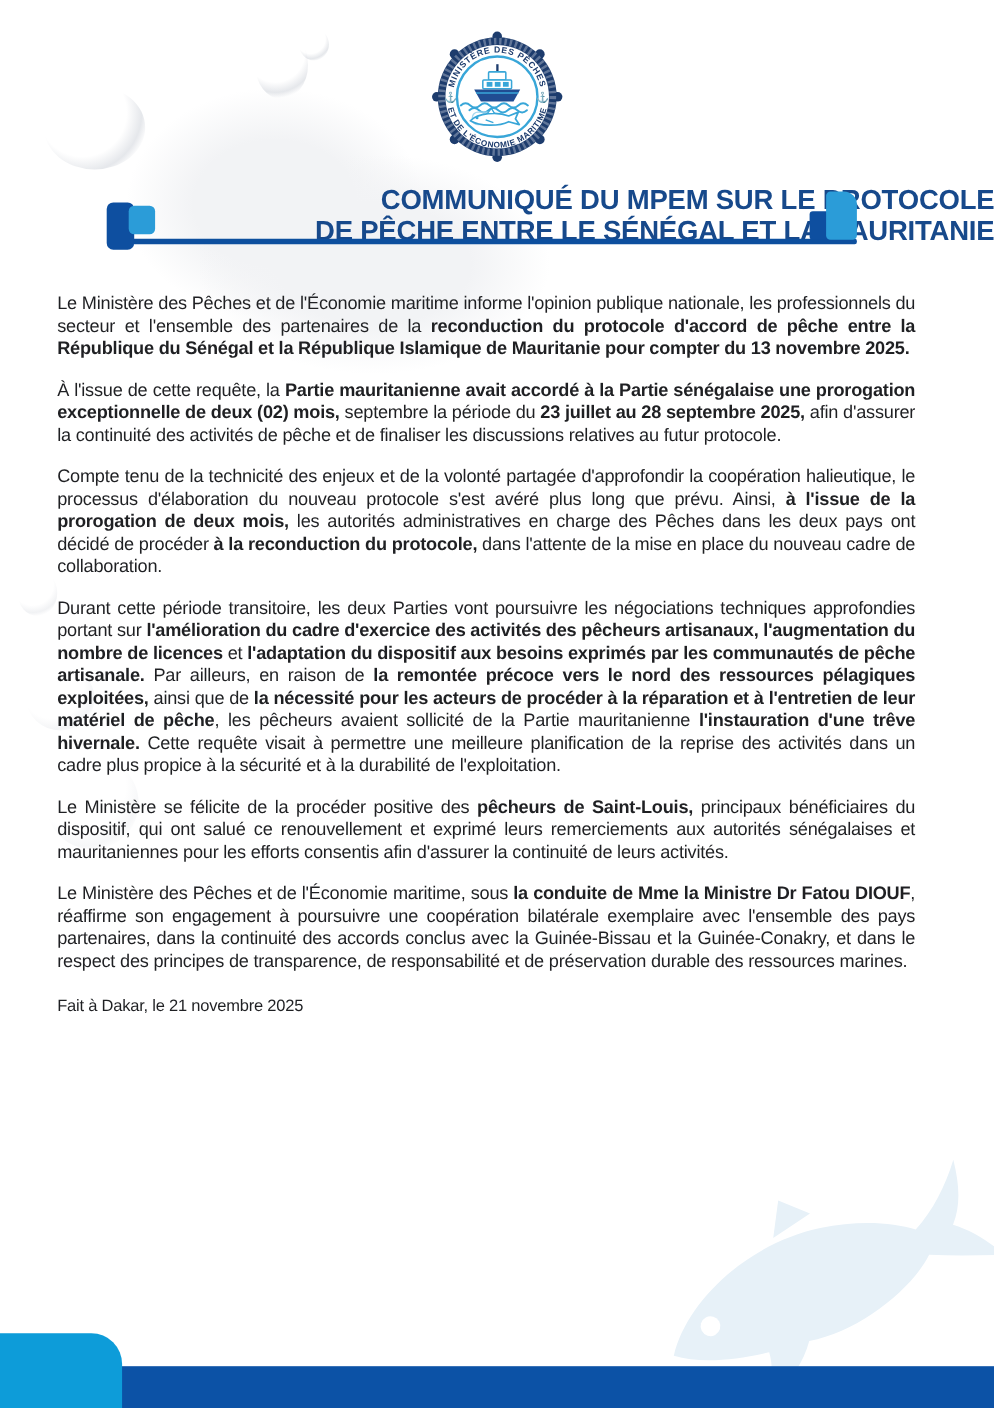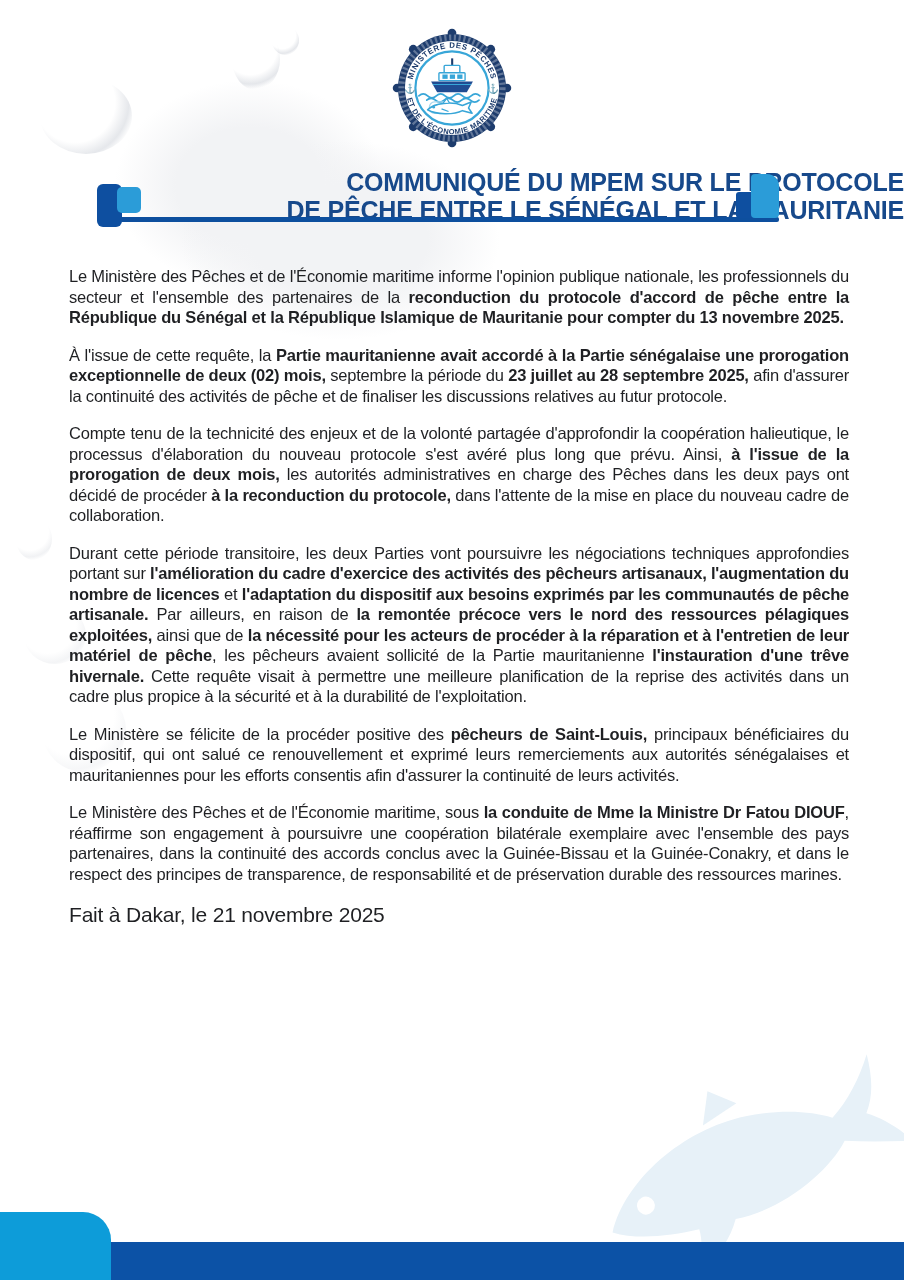--- a/index.html
+++ b/index.html
@@ -17,24 +17,24 @@
   .ttl-line{position:absolute;left:0;width:904px;text-align:right;
     font-weight:700;font-size:25px;line-height:28px;color:#17498b;letter-spacing:-.2px;}
   #ttl1{top:168px;} #ttl2{top:196px;}
   #ttl-rule{position:absolute;left:120px;top:217px;width:659px;height:5px;background:#0d4f9e;border-radius:2px;}
   .deco{position:absolute;}
   #deco-l-dark{left:97px;top:184px;width:25px;height:43px;background:#0e4fa0;border-radius:6px;}
   #deco-l-light{left:117px;top:187px;width:24px;height:26px;background:#2b9cd8;border-radius:5px;}
   #deco-r-dark{left:736px;top:192px;width:18px;height:26px;background:#0e4fa0;border-radius:3px;}
   #deco-r-light{left:751px;top:174px;width:28px;height:44px;background:#2b9cd8;border-radius:4px 12px 4px 4px;}
   
-  #content{position:absolute;left:69px;top:266px;width:780px;z-index:1;color:#1f2023;}
+  #content{position:absolute;left:52px;top:266px;width:780px;z-index:1;color:#1f2023;}
   #content p.para{margin:0 0 17px 0;font-size:16.5px;line-height:20.5px;text-align:justify;letter-spacing:-.2px;}
   #content p.para b{font-weight:700;}
-  #closing{margin-top:20px;font-size:21px;line-height:22px;letter-spacing:-.2px;}
+  #closing{margin-top:20px;font-size:15px;line-height:22px;letter-spacing:-.2px;}
   #closing div{white-space:nowrap;}
   
   #watermark{position:absolute;left:575px;top:1052px;z-index:0;}
   #footer-band{position:absolute;left:0;top:1242px;width:904px;height:38px;background:#0c52a6;z-index:2;}
   #footer-corner{position:absolute;left:0;top:1212px;width:111px;height:68px;background:#0d9cd9;border-radius:0 28px 0 0;z-index:3;}
 </style>
 </head>
 <body>
 
 <div id="page">

